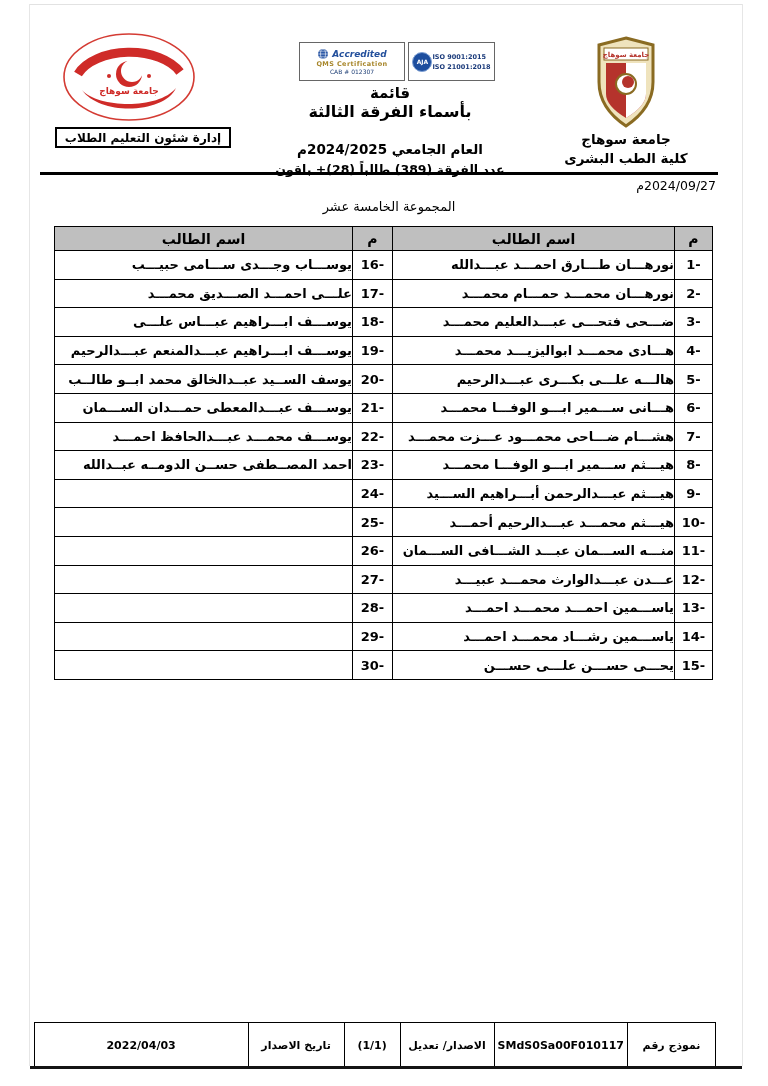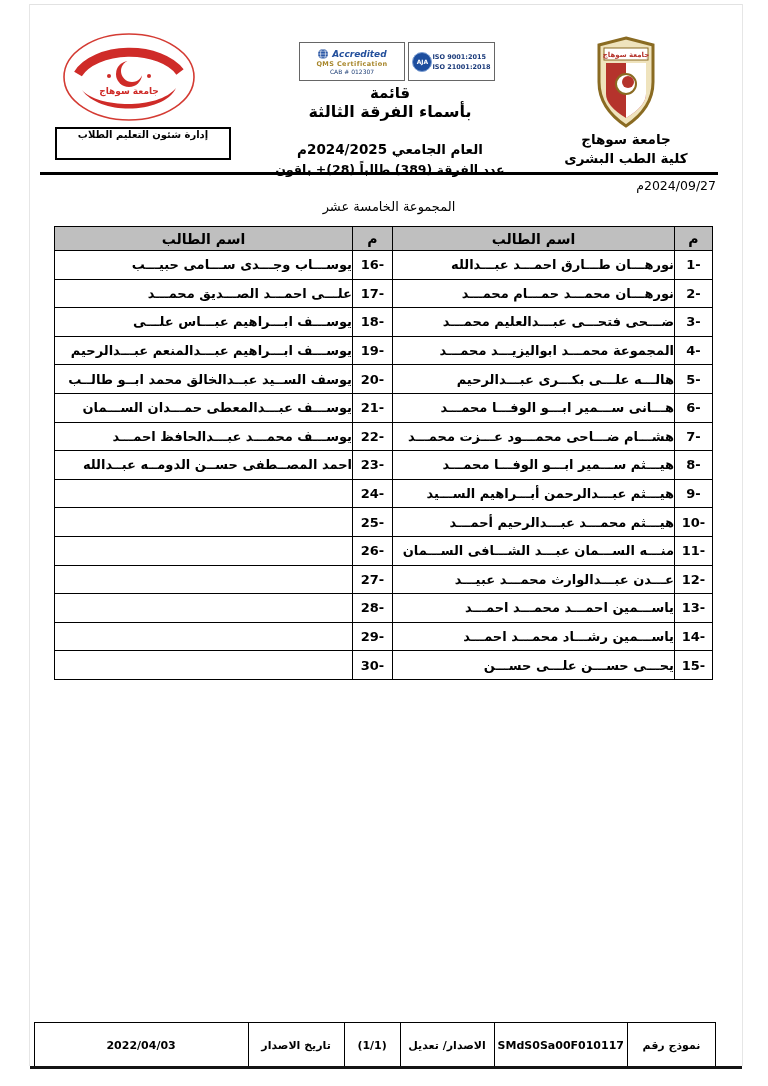--- a/index.html
+++ b/index.html
@@ -13,23 +13,23 @@
   }
   
   .edge-top    { position:absolute; left:29px; right:25px; top:4px; height:1px; background:#e2e2e2; }
   .edge-left   { position:absolute; left:29px; top:4px; bottom:20px; width:1px; background:#e6e6e6; }
   .edge-right  { position:absolute; right:25px; top:4px; bottom:20px; width:1px; background:#e6e6e6; }
   .bottom-line { position:absolute; top:1066px; left:30px; right:26px; height:2.5px; background:#141414; }
 
   
   .seal { position:absolute; top:32px; left:62px; width:134px; height:90px; }
   .dept-box {
-    position:absolute; top:127px; left:55px; width:176px; height:33px;
-    border:2px solid #000; display:flex; justify-content:center;
-    font-weight:bold; font-size:10px;
+    position:absolute; top:127px; left:55px; width:176px; height:21px;
+    border:2px solid #000; display:flex; align-items:center; justify-content:center;
+    font-weight:bold; font-size:12px;
   }
   .cert-row { position:absolute; top:42px; left:299px; display:flex; gap:3px; direction:ltr; }
   .logo-box { border:1px solid #666; background:#fff; height:39px; padding:2px 3px;
               display:flex; flex-direction:column; align-items:center; justify-content:center; }
   .logo-qms { width:106px; }
   .logo-aja { width:87px; flex-direction:row; }
   .qms-top { display:flex; align-items:center; gap:3px; }
   .qms-title { font-size:9px; font-weight:bold; font-style:italic; color:#24509c; }
   .qms-l1 { font-size:6.5px; color:#a8872c; letter-spacing:.4px; font-weight:bold; }
   .qms-l2 { font-size:6px; color:#1d3e75; }
@@ -171,21 +171,21 @@
         <td class="name">علـــى احمـــد الصـــديق محمـــد</td>
       </tr>
       <tr>
         <td class="num">3-</td>
         <td class="name">ضـــحى فتحـــى عبـــدالعليم محمـــد</td>
         <td class="num">18-</td>
         <td class="name">يوســـف ابـــراهيم عبـــاس علـــى</td>
       </tr>
       <tr>
         <td class="num">4-</td>
-        <td class="name">المجموعة محمـــد ابواليزيـــد محمـــد</td>
+        <td class="name">هـــادى محمـــد ابواليزيـــد محمـــد</td>
         <td class="num">19-</td>
         <td class="name">يوســـف ابـــراهيم عبـــدالمنعم عبـــدالرحيم</td>
       </tr>
       <tr>
         <td class="num">5-</td>
         <td class="name">هالـــه علـــى بكـــرى عبـــدالرحيم</td>
         <td class="num">20-</td>
         <td class="name">يوسف الســيد عبــدالخالق محمد ابــو طالــب</td>
       </tr>
       <tr>

